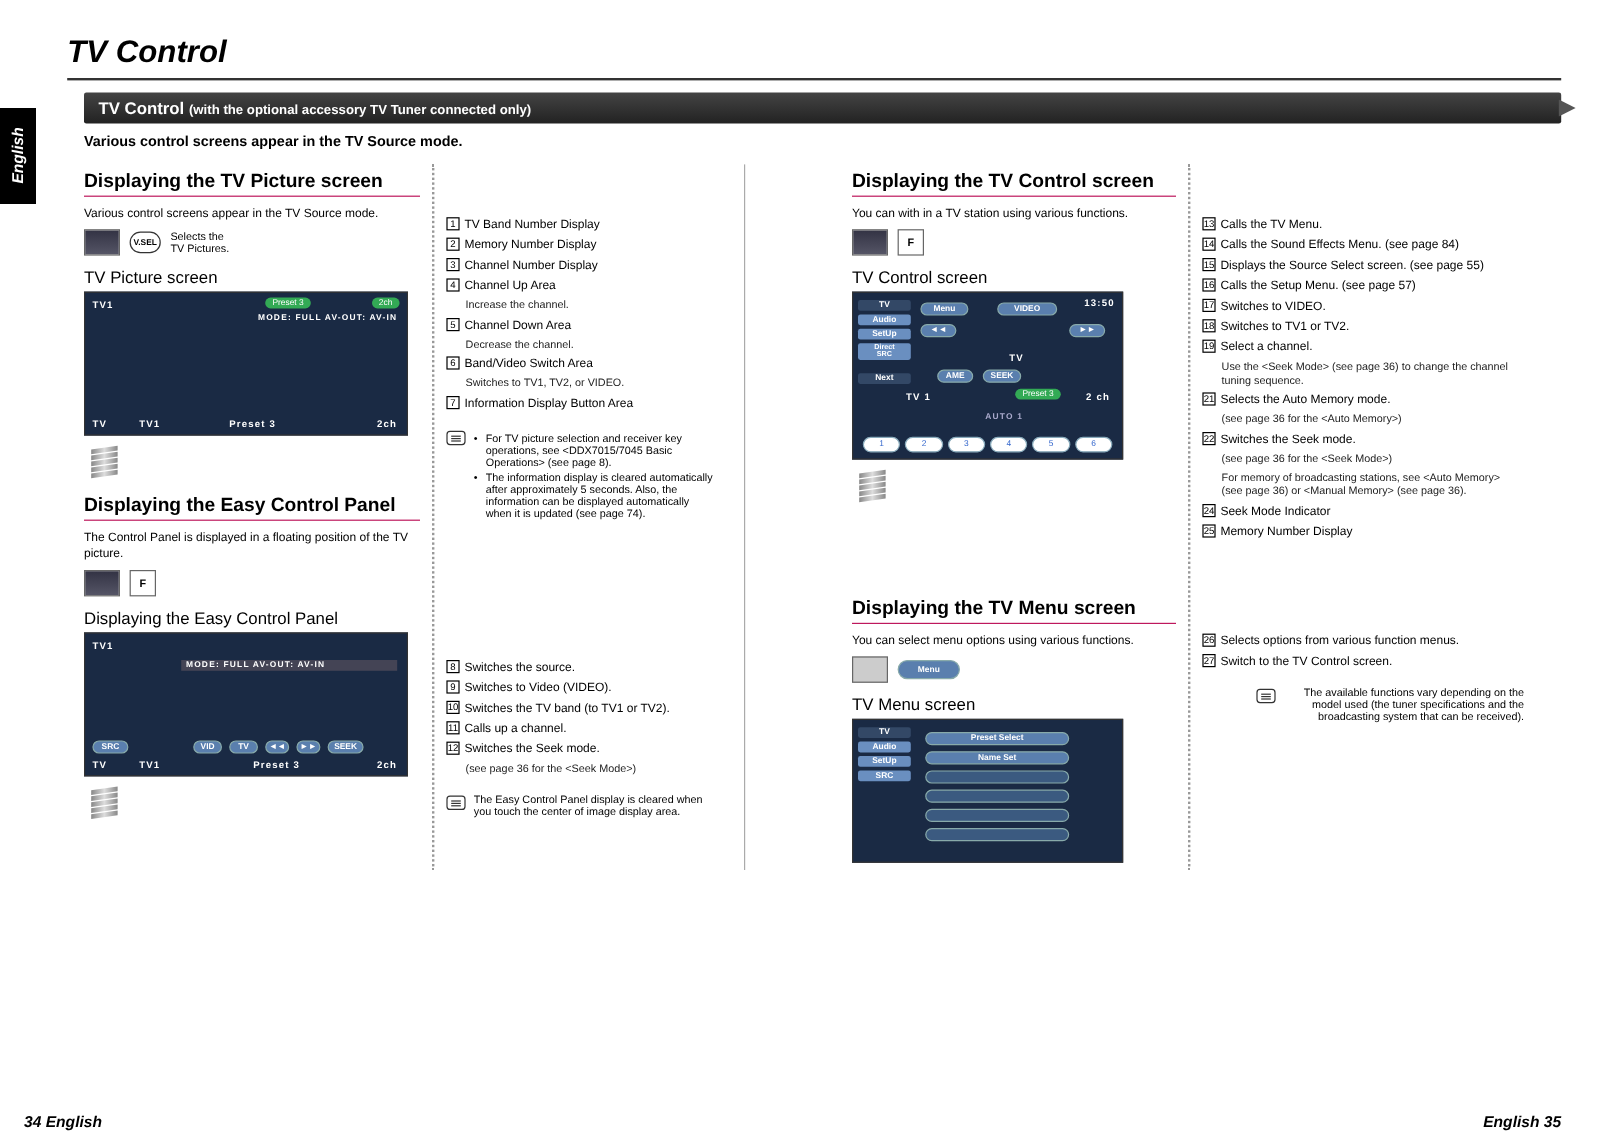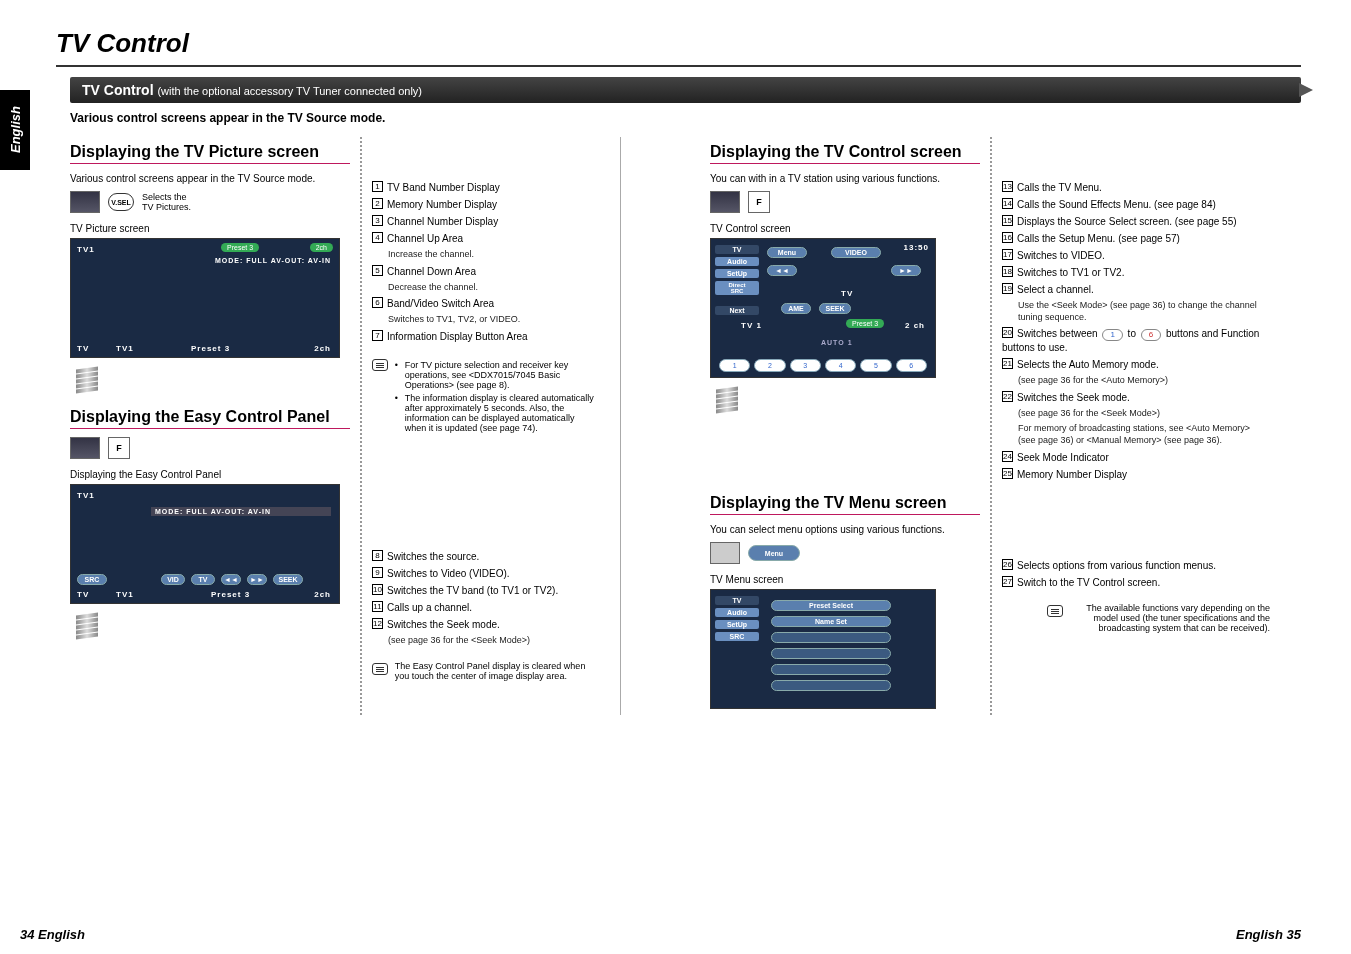--- a/index.html
+++ b/index.html
@@ -4,33 +4,33 @@
 <style>
   * { box-sizing: border-box; }
   body { margin:0; padding:0; background:#fff; font-family: Arial, Helvetica, sans-serif; color:#000; font-size:10px; }
   .page { width:1351px; height:954px; position:relative; padding:28px 50px 30px 0; }
   .lang-tab { position:absolute; left:0; top:90px; width:30px; height:80px; background:#000; color:#fff; font-style:italic; font-weight:bold; font-size:13px; display:flex; align-items:center; justify-content:center; writing-mode:vertical-rl; transform:rotate(180deg); }
   .main-title { font-size:26px; font-weight:bold; font-style:italic; margin:0 0 6px 56px; }
   .title-rule { margin:0 0 10px 56px; border:none; border-top:2px solid #333; }
   .header-bar { position:relative; margin:0 0 8px 70px; height:26px; }
   .header-bar-bg { position:absolute; left:0; right:0; top:0; height:26px; background:linear-gradient(to bottom,#444,#222); border-radius:2px; }
   .header-bar-text { position:relative; color:#fff; line-height:26px; padding-left:12px; font-size:14px; font-weight:bold; }
-  .header-bar-text .sub { font-weight:normal; font-size:11px; }
+  .header-bar-text .sub { font-weight:bold; font-size:11px; }
   .header-arrow { position:absolute; right:-12px; top:6px; width:0; height:0; border-left:14px solid #555; border-top:7px solid transparent; border-bottom:7px solid transparent; }
   .intro { margin:0 0 12px 70px; font-weight:bold; font-size:12px; }
   .columns { display:flex; gap:0; margin-left:70px; }
   .col { position:relative; }
   .col1 { width:290px; padding-right:10px; }
   .col2 { width:250px; padding-left:10px; border-left:2px dotted #999; }
   .spacer-mid { width:90px; border-left:1px solid #aaa; margin-left:10px;}
   .col3 { width:280px; padding-right:10px; }
   .col4 { width:280px; padding-left:10px; border-left:2px dotted #999; }
   .section-title { font-size:16px; font-weight:bold; border-bottom:1px solid #be185d; padding-bottom:2px; margin:6px 0 8px 0; line-height:1.1; }
   .para { font-size:10px; margin:6px 0; line-height:1.35; }
-  .screen-label { font-size:10px; margin:8px 0 4px 0; }
+  .screen-label { font-size:14px; margin:8px 0 4px 0; }
   .screenshot { background:#1a2a44; width:270px; height:120px; position:relative; border:1px solid #333; overflow:hidden; margin-bottom:6px;}
   .screenshot.small { width:226px; height:140px; }
   .ss-text { position:absolute; color:#fff; font-size:8px; font-weight:bold; letter-spacing:1px; }
   .ss-pill { background:#4a6a9c; border-radius:6px; padding:1px 6px; color:#fff; font-size:7px; position:absolute; }
   .ss-btn { background:#5a7fae; border-radius:8px; height:11px; position:absolute; display:flex;align-items:center;justify-content:center;color:#fff;font-size:7px;font-weight:bold;border:1px solid #8aa;}
   .numbox { display:inline-block; border:1px solid #000; width:11px; height:11px; line-height:10px; text-align:center; font-size:8px; margin-right:4px; vertical-align:top; }
   .leg-list div { margin:4px 0; line-height:1.3; font-size:10px; }
   .leg-list .sub { margin-left:16px; color:#222; font-size:9px; }
   .note-icon { display:inline-block; width:16px; height:12px; border:1px solid #333; border-radius:3px; position:relative; vertical-align:top; margin-right:4px; margin-top:2px;}
   .note-icon:after { content:""; position:absolute; left:3px; top:3px; right:3px; border-top:1px solid #333; box-shadow:0 2px 0 #333, 0 4px 0 #333;}
@@ -98,20 +98,21 @@
 
       <div class="chev-stack">
         <div class="chev"></div>
           <div class="chev"></div>
           <div class="chev"></div>
           <div class="chev"></div>
           <div class="chev"></div>
       </div>
 
       <div class="section-title">Displaying the Easy Control Panel</div>
+      <div class="para">The Control Panel is displayed in a floating position of the TV picture.</div>
       <div class="icon-row">
         <div class="thumb"></div>
         <div class="panel-sq">F</div>
       </div>
       <div class="screen-label">Displaying the Easy Control Panel</div>
       <div class="screenshot">
         <span class="ss-text" style="left:6px;top:6px;">TV1</span>
         <span class="ss-text" style="right:8px;top:22px;font-size:7px;background:#445;padding:1px 60px 1px 4px;">MODE: FULL   AV-OUT: AV-IN</span>
         <span class="ss-btn" style="left:6px;bottom:18px;width:30px;">SRC</span>
         <span class="ss-btn" style="left:90px;bottom:18px;width:24px;">VID</span>
@@ -189,21 +190,21 @@
           <div class="tab dark" style="margin-top:8px;">Next</div>
         </div>
         <span class="ss-btn" style="left:56px;top:8px;width:40px;background:#5a7fae;">Menu</span>
         <span class="ss-btn" style="left:120px;top:8px;width:50px;">VIDEO</span>
         <span class="ss-text" style="right:6px;top:4px;">13:50</span>
         <span class="ss-btn" style="left:56px;top:26px;width:30px;">◄◄</span>
         <span class="ss-btn" style="right:14px;top:26px;width:30px;">►►</span>
         <span class="ss-text" style="left:130px;top:50px;">TV</span>
         <span class="ss-btn" style="left:70px;top:64px;width:30px;">AME</span>
         <span class="ss-btn" style="left:108px;top:64px;width:32px;">SEEK</span>
-        <span class="ss-text" style="left:30px;top:82px;">TV 1</span>
+        <span class="ss-text" style="left:44px;top:82px;">TV 1</span>
         <span class="ss-pill" style="left:135px;top:80px;background:#3a5;">Preset 3</span>
         <span class="ss-text" style="right:10px;top:82px;">2 ch</span>
         <span class="ss-text" style="left:110px;top:100px;color:#aac;font-size:7px;">AUTO 1</span>
         <div class="preset-bar">
           <div class="pbtn">1</div>
           <div class="pbtn">2</div>
           <div class="pbtn">3</div>
           <div class="pbtn">4</div>
           <div class="pbtn">5</div>
           <div class="pbtn">6</div>
@@ -245,21 +246,20 @@
       <div style="height:40px;"></div>
       <div class="leg-list" id="leg3">
           <div><span class="numbox">13</span><span>Calls the TV Menu. </span></div>
           <div><span class="numbox">14</span><span>Calls the Sound Effects Menu. (see page 84) </span></div>
           <div><span class="numbox">15</span><span>Displays the Source Select screen. (see page 55) </span></div>
           <div><span class="numbox">16</span><span>Calls the Setup Menu. (see page 57) </span></div>
           <div><span class="numbox">17</span><span>Switches to VIDEO. </span></div>
           <div><span class="numbox">18</span><span>Switches to TV1 or TV2. </span></div>
           <div><span class="numbox">19</span><span>Select a channel. </span></div>
           <div class="sub">Use the &lt;Seek Mode&gt; (see page 36) to change the channel tuning sequence.</div>
-          <div><span class="numbox">20</span><span>Switches between <span class="inline-btn">1</span> to <span class="inline-btn red">6</span> buttons and Function buttons to use.</span></div>
           <div><span class="numbox">21</span><span>Selects the Auto Memory mode. </span></div>
           <div class="sub">(see page 36 for the &lt;Auto Memory&gt;)</div>
           <div><span class="numbox">22</span><span>Switches the Seek mode. </span></div>
           <div class="sub">(see page 36 for the &lt;Seek Mode&gt;)</div>
           <div class="sub">For memory of broadcasting stations, see &lt;Auto Memory&gt; (see page 36) or &lt;Manual Memory&gt; (see page 36).</div>
           <div><span class="numbox">24</span><span>Seek Mode Indicator </span></div>
           <div><span class="numbox">25</span><span>Memory Number Display </span></div>
         </div>
       <div style="height:70px;"></div>
       <div class="leg-list" id="leg4">

